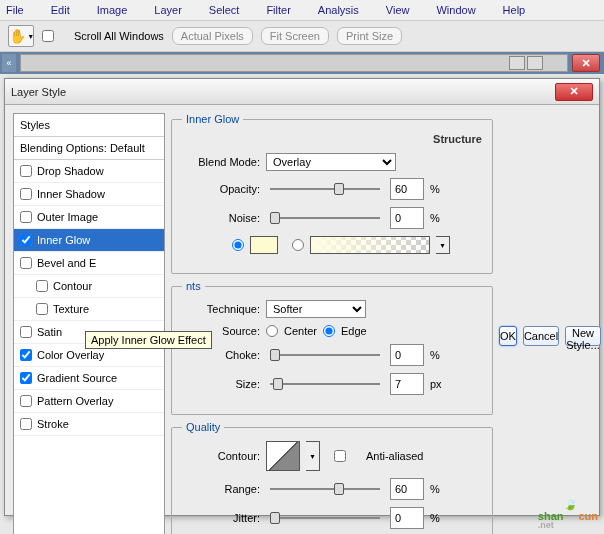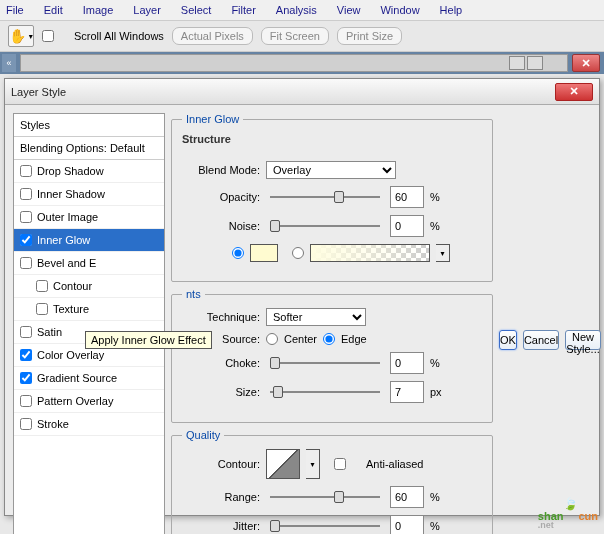--- a/index.html
+++ b/index.html
@@ -1,18 +1,18 @@
 <!DOCTYPE html>
 <html><head>
 <meta charset="utf-8">
 <style>
 * { box-sizing: border-box; margin: 0; padding: 0; font-family: Tahoma, sans-serif; font-size: 11px; }
 body { background: #e8e8e8; width: 604px; height: 534px; overflow: hidden; position: relative; }
 
-.menubar { background: #f0f0f0; padding: 4px 6px; display: flex; gap: 20px; border-bottom: 1px solid #ccc; }
+.menubar { background: #f0f0f0; padding: 4px 6px; display: flex; gap: 27px; border-bottom: 1px solid #ccc; }
 .menubar span { color: #1a1a8a; cursor: default; }
 
 .toolbar { background: #e8e8e8; padding: 4px 8px; display: flex; align-items: center; gap: 8px; border-bottom: 1px solid #ccc; }
 .hand-tool { width: 26px; height: 22px; border: 1px solid #999; background: #f5f5f5; border-radius: 2px; display: flex; align-items: center; justify-content: center; position: relative; }
 .hand-icon { font-size: 14px; }
 .dropdown-arrow { font-size: 8px; margin-left: 2px; }
 .tbtn { border: 1px solid #bbb; background: #f5f5f5; padding: 2px 8px; border-radius: 7px; color: #888; }
 .chk { display: flex; align-items: center; gap: 20px; }
 .chk input { width: 12px; height: 12px; }
 
@@ -36,21 +36,21 @@
 .style-row { padding: 5px 6px; display: flex; align-items: center; gap: 5px; border-bottom: 1px solid #eee; position: relative; }
 .style-row.indent { padding-left: 22px; }
 .style-row.selected { background: #2a6fc9; color: #fff; }
 .style-row input { width: 12px; height: 12px; }
 
 .tooltip { position: absolute; left: 80px; top: 252px; background: #ffffe1; border: 1px solid #555; padding: 2px 5px; z-index: 100; white-space: nowrap; }
 
 .center-panel { flex: 1; }
 fieldset { border: 1px solid #aaa; border-radius: 2px; padding: 8px 10px 12px; margin-bottom: 6px; }
 legend { color: #0a4aa8; padding: 0 4px; }
-.group-title { font-weight: bold; color: #333; margin-bottom: 16px; display: block; }
+.group-title { font-weight: bold; color: #333; margin-bottom: 8px; display: block; text-align: right; }
 .row { display: flex; align-items: center; margin-bottom: 7px; gap: 6px; }
 .lbl { width: 78px; text-align: right; }
 select { border: 1px solid #888; background: #fff; padding: 1px 2px; height: 18px; width: 130px; }
 .slider-track { flex: 1; height: 2px; background: #888; position: relative; margin: 0 4px; max-width: 110px; }
 .slider-thumb { position: absolute; top: -5px; width: 10px; height: 12px; background: #ddd; border: 1px solid #555; border-radius: 2px; }
 .numbox { width: 34px; border: 1px solid #888; text-align: left; padding: 4px; background: #fff; }
 .unit { width: 18px; }
 .color-swatch { width: 28px; height: 18px; border: 1px solid #555; }
 .grad-swatch { width: 120px; height: 18px; border: 1px solid #555; background: repeating-conic-gradient(#ccc 0 25%, #fff 0 50%) 0/10px 10px; position: relative; }
 .grad-swatch::before { content:''; position:absolute; inset:0; background: linear-gradient(to right, #fffde0, rgba(255,253,224,0)); }

